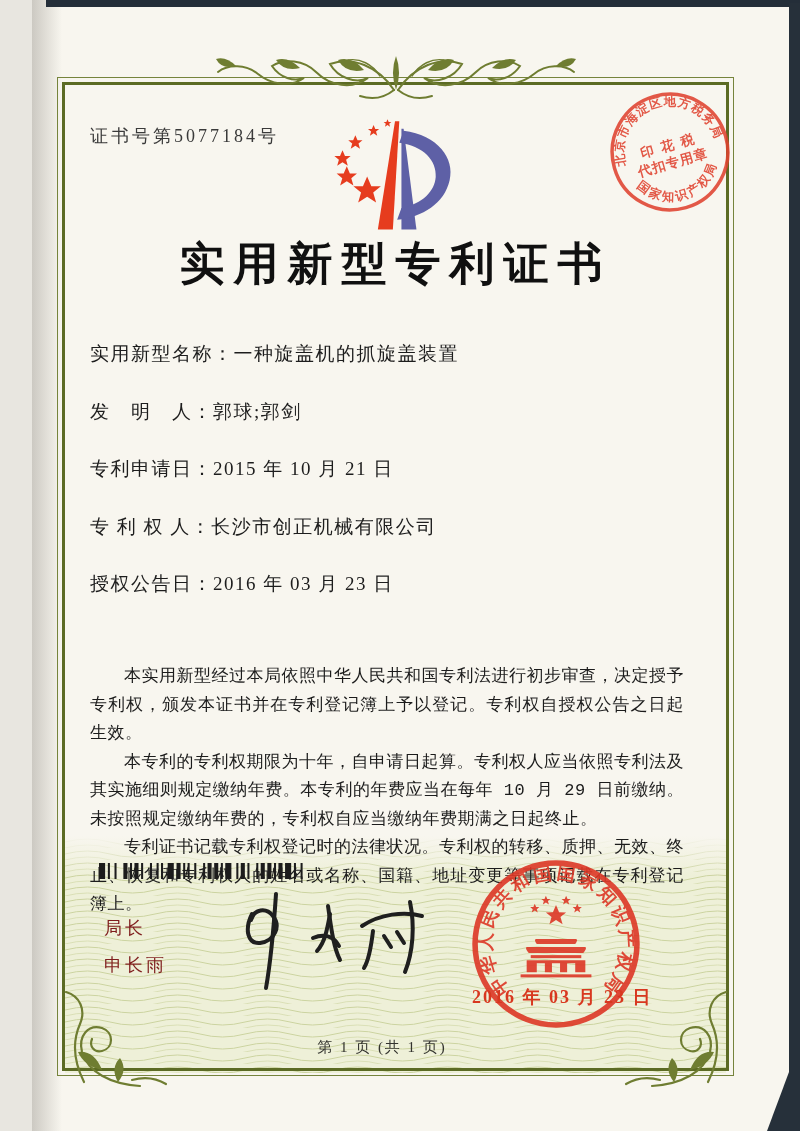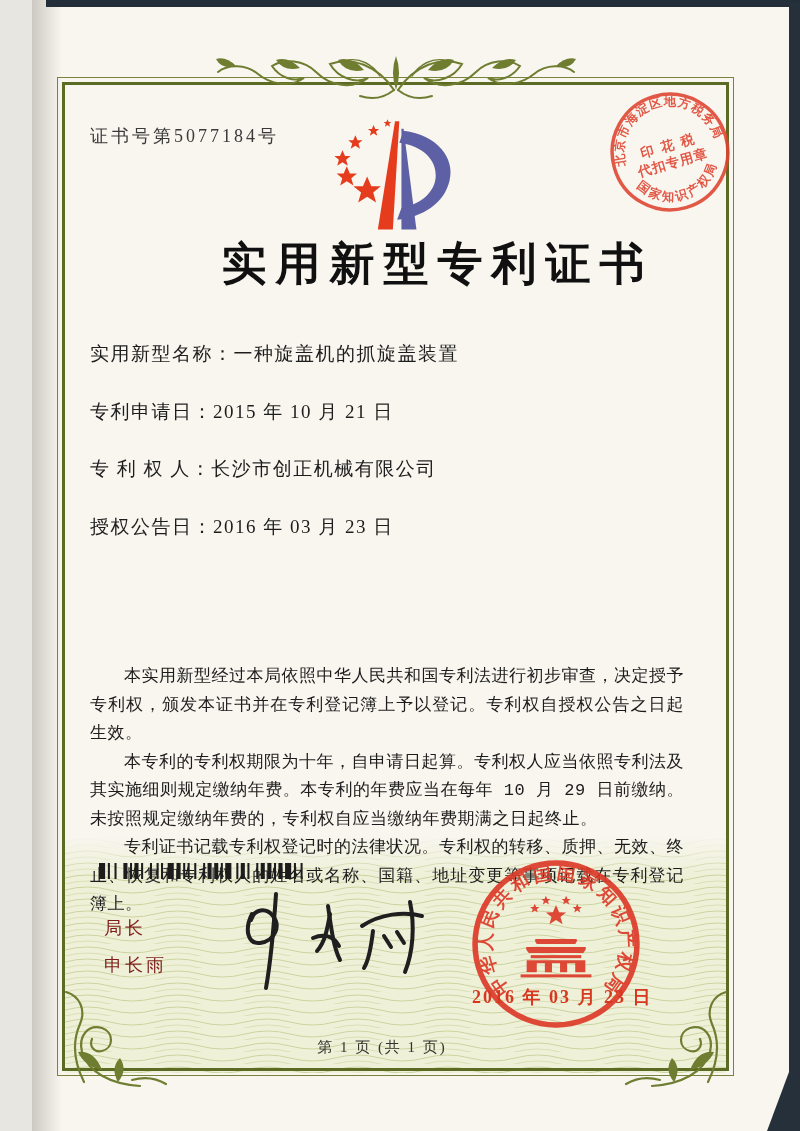--- a/index.html
+++ b/index.html
@@ -19,21 +19,21 @@
   .frame-inner{position:absolute;left:30px;top:82px;width:667px;height:989px;
                border:3px solid #5c6b24;box-sizing:border-box;}
   
   .tint{position:absolute;left:33px;top:836px;width:661px;height:237px;}
   .tint-fade{position:absolute;left:33px;top:836px;width:661px;height:40px;
              background:linear-gradient(to bottom,#f8f6ef,rgba(248,246,239,0));}
   .cert-no{position:absolute;left:58px;top:124px;font-size:18px;letter-spacing:3px;color:#3a3a3a;}
   .logo{position:absolute;left:296px;top:118px;}
   .tax-stamp{position:absolute;left:574px;top:88px;}
   .title{position:absolute;left:25px;top:234px;width:677px;text-align:center;
-         font-size:45px;font-weight:bold;letter-spacing:9px;color:#101010;padding-left:42px;}
+         font-size:45px;font-weight:bold;letter-spacing:9px;color:#101010;}
   .fields{position:absolute;left:58px;top:341px;width:600px;}
   .frow{height:57.5px;font-size:19px;letter-spacing:1.5px;white-space:nowrap;}
   .flabel{color:#1d1d1d;}
   .fvalue{color:#1d1d1d;}
   .paras{position:absolute;left:58px;top:663px;width:594px;font-size:17px;line-height:28.5px;
          text-align:justify;color:#1c1c1c;font-family:Liberation Mono, monospace;}
   .paras p{margin:0;text-indent:2em;letter-spacing:0.5px;}
   .barcode{position:absolute;left:67px;top:863px;}
   .sig-block{position:absolute;left:72px;top:916px;font-family:"Liberation Sans","DejaVu Sans",sans-serif;
              font-size:18px;letter-spacing:3px;color:#7f1d1d;}
@@ -137,20 +137,21 @@
       </text>
       <text x="62" y="60" text-anchor="middle" font-size="13" font-weight="bold" fill="#e04330" letter-spacing="2">印 花 税</text>
       <text x="62" y="77" text-anchor="middle" font-size="13" font-weight="bold" fill="#e04330" letter-spacing="1">代扣专用章</text>
     </g>
   </svg>
 
   <div class="title">实用新型专利证书</div>
 
   <div class="fields">
     <div class="frow"><span class="flabel">实用新型名称：</span><span class="fvalue">一种旋盖机的抓旋盖装置</span></div>
+    <div class="frow"><span class="flabel">发　明　人：</span><span class="fvalue">郭球;郭剑</span></div>
     <div class="frow"><span class="flabel">专利申请日：</span><span class="fvalue">2015 年 10 月 21 日</span></div>
     <div class="frow"><span class="flabel">专 利 权 人：</span><span class="fvalue">长沙市创正机械有限公司</span></div>
     <div class="frow"><span class="flabel">授权公告日：</span><span class="fvalue">2016 年 03 月 23 日</span></div>
   </div>
 
   <div class="paras">
     <p>本实用新型经过本局依照中华人民共和国专利法进行初步审查，决定授予专利权，颁发本证书并在专利登记簿上予以登记。专利权自授权公告之日起生效。</p>
     <p>本专利的专利权期限为十年，自申请日起算。专利权人应当依照专利法及其实施细则规定缴纳年费。本专利的年费应当在每年 10 月 29 日前缴纳。未按照规定缴纳年费的，专利权自应当缴纳年费期满之日起终止。</p>
     <p>专利证书记载专利权登记时的法律状况。专利权的转移、质押、无效、终止、恢复和专利权人的姓名或名称、国籍、地址变更等事项记载在专利登记簿上。</p>
   </div>

